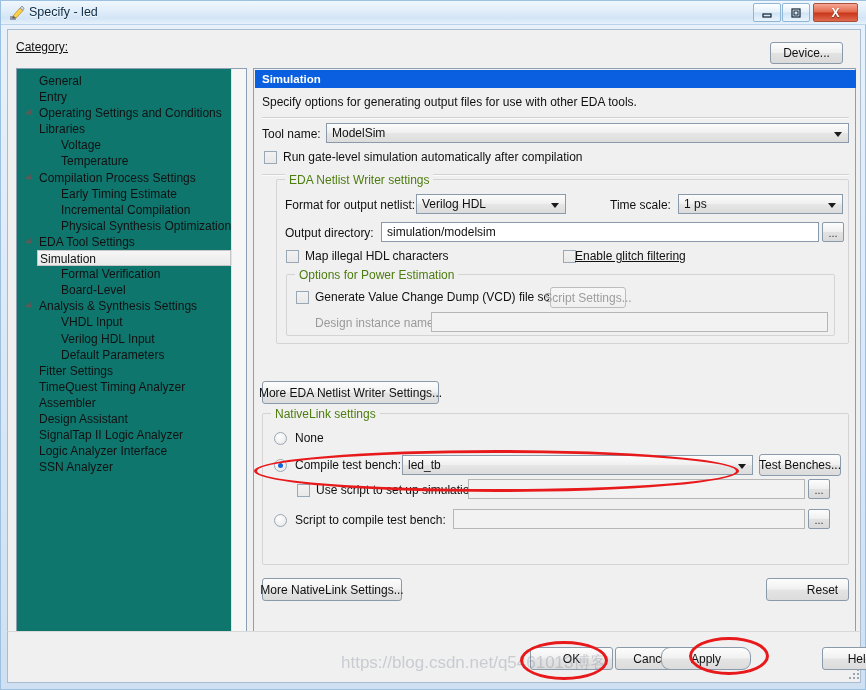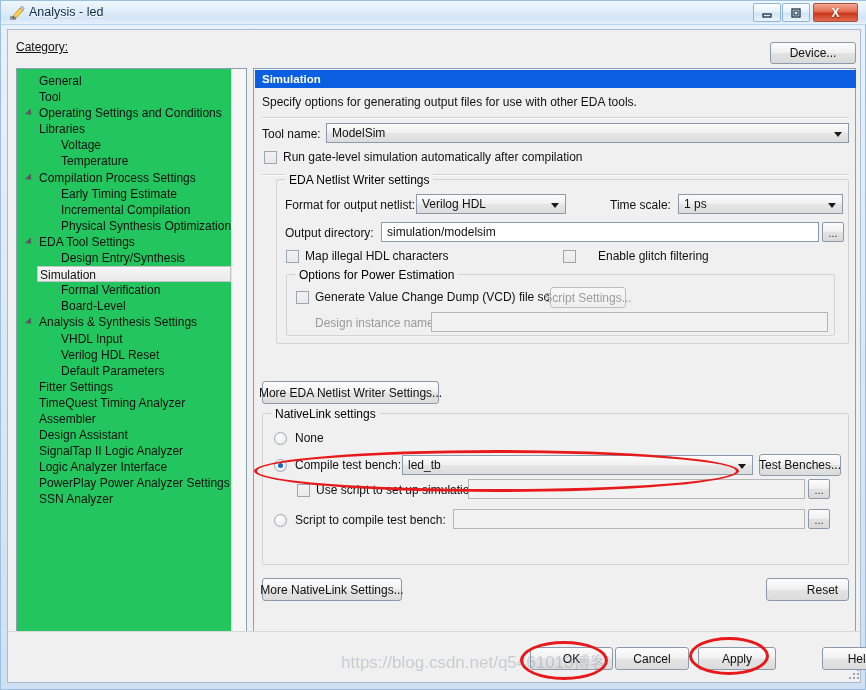--- a/index.html
+++ b/index.html
@@ -72,34 +72,34 @@
     border-top: 1px solid #d9d9d9;
   }
 
   #category-label {
     position: absolute; left: 8px; top: 10px;
     font-size: 12px; color: #111; text-decoration: underline;
   }
 
   #device-button {
     position: absolute; left: 762px; top: 12px;
-    width: 86px; height: 22px;
+    width: 73px; height: 22px;
     border: 1px solid #8a9aab; border-radius: 3px;
     background: linear-gradient(180deg,#fdfdfd 0%,#efefef 50%,#e2e2e2 51%,#dadada 100%);
     font-size: 12px; color: #111; cursor: pointer;
     display: flex; align-items: center; justify-content: center;
     font-family: "Liberation Sans", sans-serif;
     text-align: center;
   }
 
   
   #tree-panel {
     position: absolute; left: 8px; top: 38px;
     width: 231px; height: 585px;
-    background: #22c55e;
+    background: #0f766e;
     border: 1px solid #8ba0b5;
     overflow: hidden;
   }
   #tree-inner { position: absolute; left: 0; top: 4px; width: 214px; }
   .tree-row {
     position: relative; height: 16.1px; line-height: 16.1px;
     font-size: 12px; color: #111; white-space: nowrap; cursor: default;
     padding-left: 0;
   }
   .tree-row .lbl { position: absolute; top: 0; }
@@ -222,21 +222,21 @@
   }
 
   .groupbox {
     position: absolute;
     border: 1px solid #d4d4d4;
     border-radius: 2px;
   }
   .groupbox > .gtitle {
     position: absolute; left: 8px; top: -7px;
     background: #f0f0f0; padding: 0 4px;
-    font-size: 12px; color: #000000; white-space: nowrap;
+    font-size: 12px; color: #4d7c0f; white-space: nowrap;
   }
 
   
   .ellipse {
     position: absolute;
     border: 3px solid #e8191b;
     border-radius: 50%;
     pointer-events: none;
   }
   #ellipse-testbench { left: 253px; top: 449px; width: 485px; height: 42px; }
@@ -262,21 +262,21 @@
   <div id="titlebar">
     <span id="title-icon">
       <svg width="16" height="16" viewBox="0 0 16 16">
         <line x1="1" y1="14" x2="7" y2="14" stroke="#555" stroke-width="1"></line>
         <line x1="1" y1="12" x2="5" y2="12" stroke="#555" stroke-width="1"></line>
         <polygon points="4,11 11,3 14,5.5 7,13" fill="#ffd24a" stroke="#b98b1c" stroke-width="0.8"></polygon>
         <polygon points="11,3 13,1 15,3.2 14,5.5" fill="#d8d8d8" stroke="#8a8a8a" stroke-width="0.8"></polygon>
         <polygon points="4,11 7,13 3.2,13.6" fill="#5a5a5a"></polygon>
       </svg>
     </span>
-    <div id="title-text">Analysis - led</div>
+    <div id="title-text">Specify - led</div>
 
     <div class="winbtn" id="btn-min">
       <span class="winbtn-glyph">
         <svg width="12" height="12" viewBox="0 0 12 12">
             <rect x="2" y="7" width="8" height="3" fill="none" stroke="#123" stroke-width="1.2"></rect>
           </svg>
       </span>
     </div>
     <div class="winbtn" id="btn-max">
       <span class="winbtn-glyph">
@@ -296,21 +296,21 @@
     <div id="category-label" class="lbl-static">Category:</div>
 
     <div id="device-button" class="btn">Device...</div>
 
     <div id="tree-panel">
       <div id="tree-inner">
           <div class="tree-row lvl0">
             <span class="lbl">General</span>
           </div>
           <div class="tree-row lvl0">
-            <span class="lbl">Tool</span>
+            <span class="lbl">Entry</span>
           </div>
           <div class="tree-row lvl0">
             <span class="arrow"></span>
             <span class="lbl">Operating Settings and Conditions</span>
           </div>
           <div class="tree-row lvl0">
             <span class="lbl">Libraries</span>
           </div>
           <div class="tree-row lvl1">
             <span class="lbl">Voltage</span>
@@ -328,41 +328,38 @@
           <div class="tree-row lvl1">
             <span class="lbl">Incremental Compilation</span>
           </div>
           <div class="tree-row lvl1">
             <span class="lbl">Physical Synthesis Optimizations</span>
           </div>
           <div class="tree-row lvl0">
             <span class="arrow"></span>
             <span class="lbl">EDA Tool Settings</span>
           </div>
-          <div class="tree-row lvl1">
-            <span class="lbl">Design Entry/Synthesis</span>
-          </div>
           <div class="tree-row lvl1 selected">
             <span class="lbl">Simulation</span>
           </div>
           <div class="tree-row lvl1">
             <span class="lbl">Formal Verification</span>
           </div>
           <div class="tree-row lvl1">
             <span class="lbl">Board-Level</span>
           </div>
           <div class="tree-row lvl0">
             <span class="arrow"></span>
             <span class="lbl">Analysis &amp; Synthesis Settings</span>
           </div>
           <div class="tree-row lvl1">
             <span class="lbl">VHDL Input</span>
           </div>
           <div class="tree-row lvl1">
-            <span class="lbl">Verilog HDL Reset</span>
+            <span class="lbl">Verilog HDL Input</span>
           </div>
           <div class="tree-row lvl1">
             <span class="lbl">Default Parameters</span>
           </div>
           <div class="tree-row lvl0">
             <span class="lbl">Fitter Settings</span>
           </div>
           <div class="tree-row lvl0">
             <span class="lbl">TimeQuest Timing Analyzer</span>
           </div>
@@ -370,23 +367,20 @@
             <span class="lbl">Assembler</span>
           </div>
           <div class="tree-row lvl0">
             <span class="lbl">Design Assistant</span>
           </div>
           <div class="tree-row lvl0">
             <span class="lbl">SignalTap II Logic Analyzer</span>
           </div>
           <div class="tree-row lvl0">
             <span class="lbl">Logic Analyzer Interface</span>
-          </div>
-          <div class="tree-row lvl0">
-            <span class="lbl">PowerPlay Power Analyzer Settings</span>
           </div>
           <div class="tree-row lvl0">
             <span class="lbl">SSN Analyzer</span>
           </div>
         </div>
       <div id="tree-scroll-track"></div>
     </div>
 
     <div id="right-panel">
 
@@ -422,21 +416,21 @@
         <div class="lbl-static" style="left:8px; top:46px;">Output directory:</div>
         <div class="textbox" style="left:104px; top:42px; width:438px;">
           <div class="val">simulation/modelsim</div>
         </div>
         <div class="browse-btn" style="left:545px; top:42px;">...</div>
 
         <div class="checkbox" style="left:9px; top:70px;"></div>
         <div class="lbl-static" style="left:28px; top:69px;">Map illegal HDL characters</div>
 
         <div class="checkbox" style="left:286px; top:70px;"></div>
-        <div class="lbl-static" style="left:321px; top:69px;">Enable glitch filtering</div>
+        <div class="lbl-static" style="left:298px; top:69px;text-decoration:underline;">Enable glitch filtering</div>
 
         <div class="groupbox" style="left:9px; top:94px; width:549px; height:62px;">
           <div class="gtitle">Options for Power Estimation</div>
 
           <div class="checkbox" style="left:9px; top:16px;"></div>
           <div class="lbl-static" style="left:28px; top:15px;">Generate Value Change Dump (VCD) file script</div>
           <div class="btn disabled" style="left:263px; top:12px; width:76px; height:21px;">Script Settings...</div>
 
           <div class="lbl-disabled" style="left:28px; top:41px;">Design instance name:</div>
           <div class="textbox disabled" style="left:144px; top:37px; width:397px;">
@@ -478,21 +472,21 @@
 
       <div class="btn" style="left:8px; top:509px; width:140px;">More NativeLink Settings...</div>
       <div class="btn" style="left:512px; top:509px; width:83px;padding-left:36px;">Reset</div>
 
     </div>
   </div>
 
   <div id="footer">
     <div class="btn" style="left:522px; top:15px; width:83px;">OK</div>
     <div class="btn" style="left:607px; top:15px; width:74px;">Cancel</div>
-    <div class="btn" style="left:690px; top:15px; width:78px;">Apply</div>
+    <div class="btn" style="left:653px; top:15px; width:90px;border-radius:9px;">Apply</div>
     <div class="btn" style="left:766px; top:15px; width:76px;margin-left:48px;">Help</div>
   </div>
 
   <div id="watermark">https://blog.csdn.net/q5461013博客</div>
 
   <div id="grip">
     <div class="gd" style="left:8px; top:0;"></div>
     <div class="gd" style="left:4px; top:4px;"></div>
     <div class="gd" style="left:8px; top:4px;"></div>
     <div class="gd" style="left:0;   top:8px;"></div>

